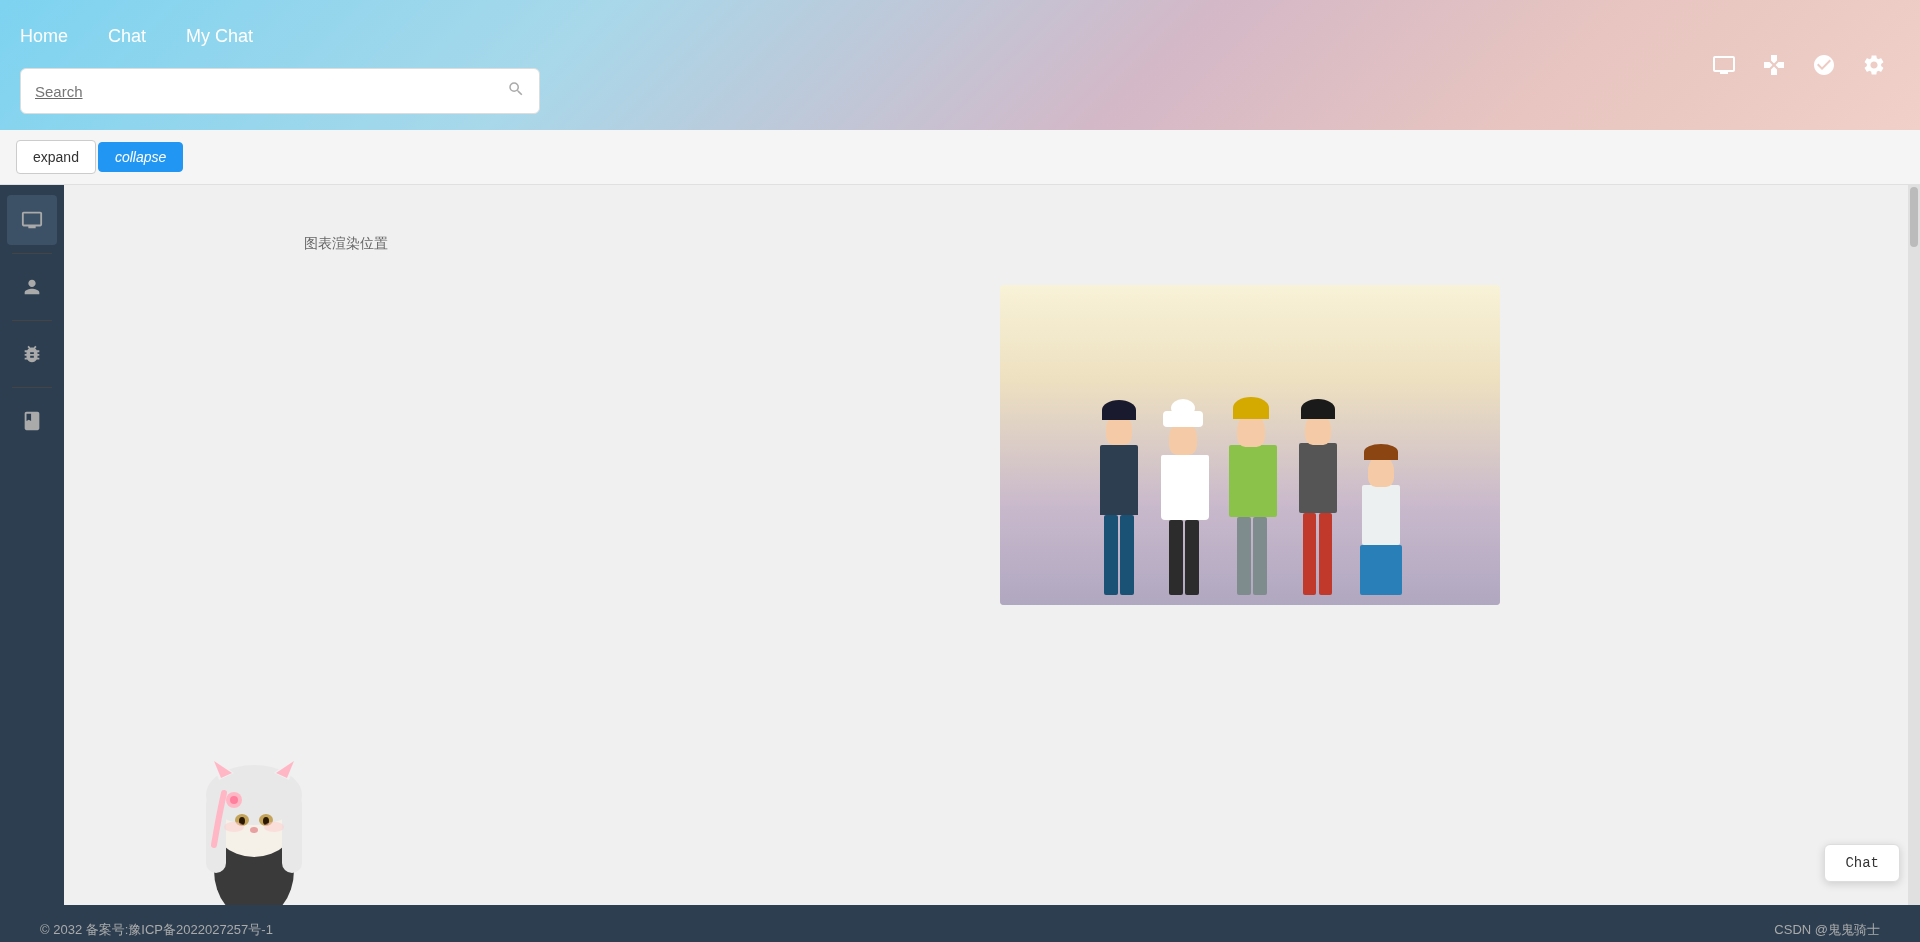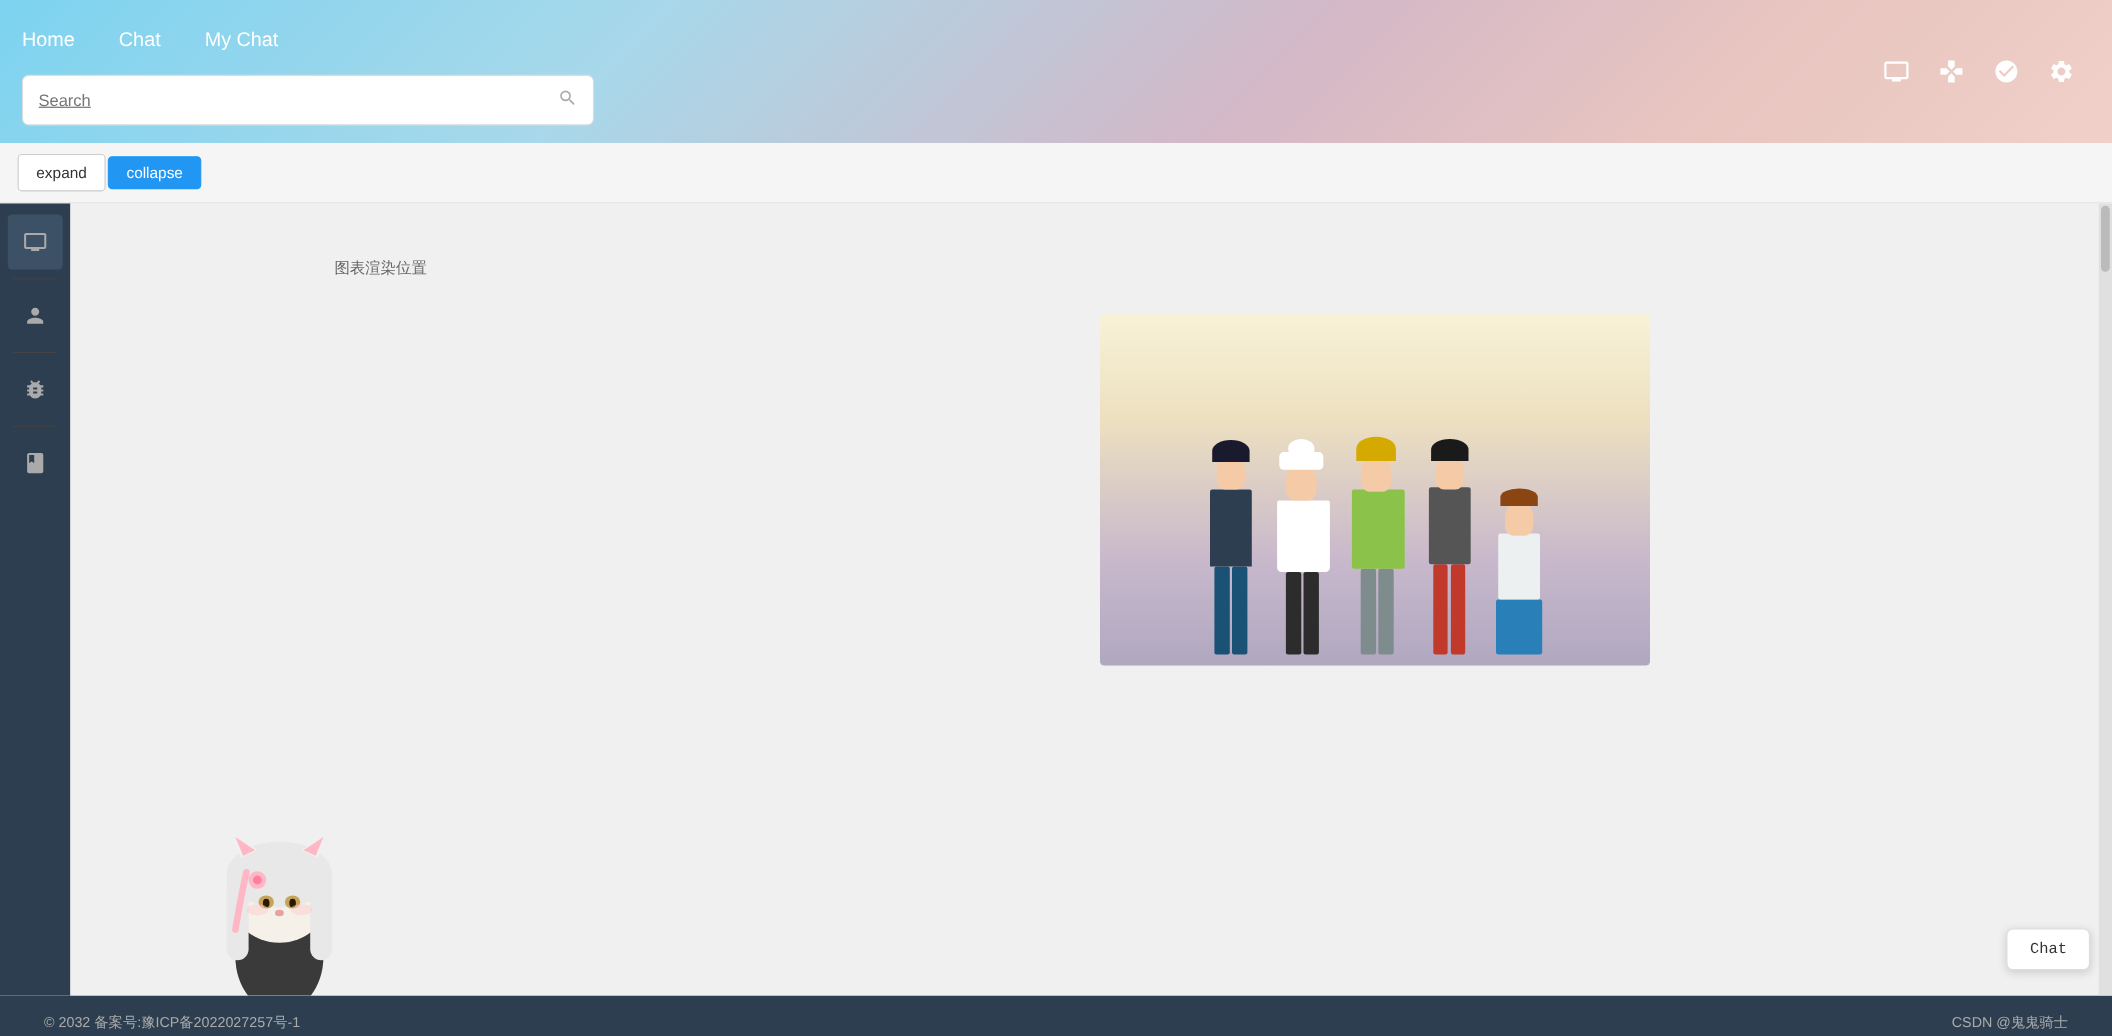--- a/index.html
+++ b/index.html
@@ -96,20 +96,21 @@
       color: #333;
     }
     .btn-collapse {
       background: #2196F3;
       border: 1px solid #2196F3;
       border-radius: 4px;
       padding: 6px 16px;
       font-size: 14px;
       cursor: pointer;
       color: white;
+      font-style: italic;
     }
 
     
     .main-layout {
       display: flex;
       height: calc(942px - 130px - 42px - 50px);
       text-align: center;
     }
 
     

